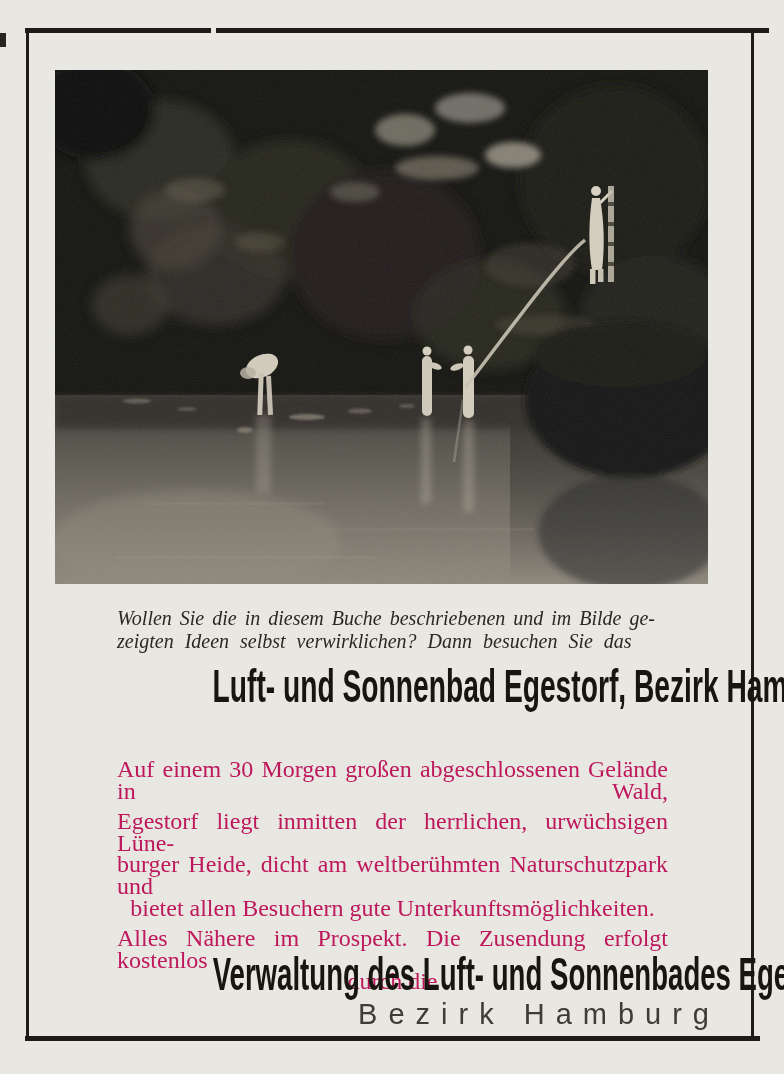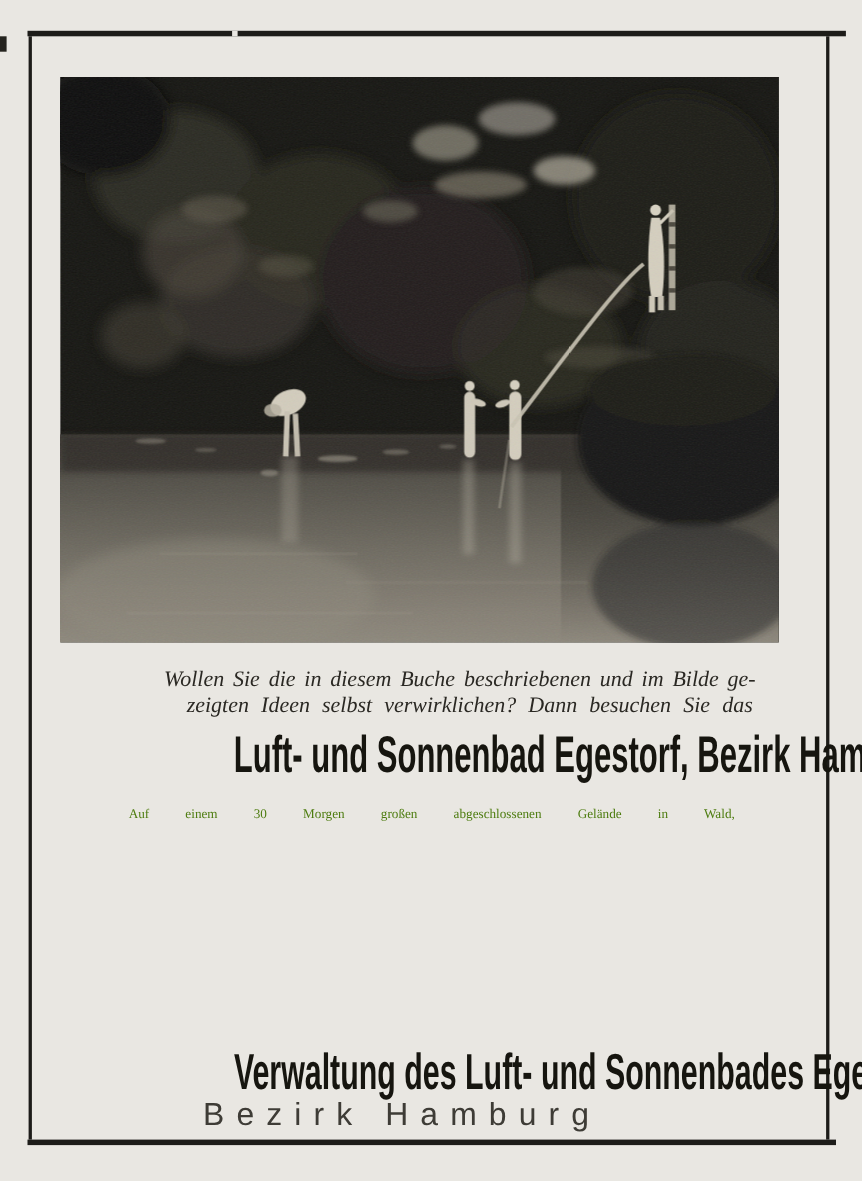--- a/index.html
+++ b/index.html
@@ -14,47 +14,47 @@
   .rule-top-gap{left:211px;top:28px;width:5px;height:5px;background:#e9e7e2;}
   .rule-left{left:26px;top:33px;width:3px;height:1003px;}
   .rule-right{left:751px;top:33px;width:3px;height:1003px;}
   .rule-bottom{left:25px;top:1036px;width:735px;height:5px;}
   .edge-artifact{left:0;top:33px;width:6px;height:14px;background:#25241f;}
   
   .photo{position:absolute;left:55px;top:70px;width:653px;height:514px;background:#151511;}
   
   .intro{
     position:absolute;left:117px;top:607px;width:556px;
-    font-style:italic;font-size:20px;line-height:22.5px;color:#2a2823;margin-left:32px;
+    font-style:italic;font-size:20px;line-height:22.5px;color:#2a2823;
   }
   .intro .l1{word-spacing:3px;}
-  .intro .l2{word-spacing:6px;text-align:center;}
+  .intro .l2{word-spacing:6px;}
   
   .bigline{position:absolute;left:0;width:784px;text-align:center;white-space:nowrap;}
   .bigline>span{
     display:inline-block;transform:scaleX(0.60);transform-origin:50% 50%;
     font-family:"Liberation Sans", sans-serif;font-weight:bold;color:#16150f;
     letter-spacing:0px;line-height:1;
   }
   .headline1{top:662px;}
   .headline1>span{font-size:47px;}
   .headline2{top:951px;}
   .headline2>span{font-size:46px;}
   
   .bodycopy{
-    position:absolute;left:117px;top:730px;width:551px;
-    font-size:12px;line-height:21.6px;color:#4d7c0f;
+    position:absolute;left:117px;top:759px;width:551px;
+    font-size:24px;line-height:21.6px;color:#be185d;
   }
   .bodycopy .line{text-align:justify;text-align-last:justify;}
   .bodycopy .line.center{text-align:center;text-align-last:center;}
   .bodycopy .para{margin:0;}
   .bodycopy .para + .para{margin-top:9px;}
   
   .subline{
-    position:absolute;left:0;top:998px;width:720px;text-align:center;
+    position:absolute;left:0;top:998px;width:720px;text-align:right;
     font-family:"Liberation Sans", sans-serif;font-weight:400;font-size:29px;
     letter-spacing:11px;padding-left:11px;box-sizing:border-box;color:#3e3c36;
   }
 </style>
 </head>
 <body>
 
 <div class="stage">
 
   <div class="rule rule-top"></div>
@@ -191,20 +191,29 @@
   </div>
 
   <div class="bigline headline1">
     <span>Luft- und Sonnenbad Egestorf, Bezirk Hamburg</span>
   </div>
 
   <div class="bodycopy">
     <div class="para">
       <div class="line">Auf einem 30 Morgen großen abgeschlossenen Gelände in Wald,</div>
     </div>
+    <div class="para">
+      <div class="line">Egestorf liegt inmitten der herrlichen, urwüchsigen Lüne-</div>
+      <div class="line">burger Heide, dicht am weltberühmten Naturschutzpark und</div>
+      <div class="line center">bietet allen Besuchern gute Unterkunftsmöglichkeiten.</div>
+    </div>
+    <div class="para">
+      <div class="line">Alles Nähere im Prospekt. Die Zusendung erfolgt kostenlos</div>
+      <div class="line center">durch die</div>
+    </div>
   </div>
 
   <div class="bigline headline2">
     <span>Verwaltung des Luft- und Sonnenbades Egestorf</span>
   </div>
 
   <div class="subline">Bezirk Hamburg</div>
 
 </div>
 

